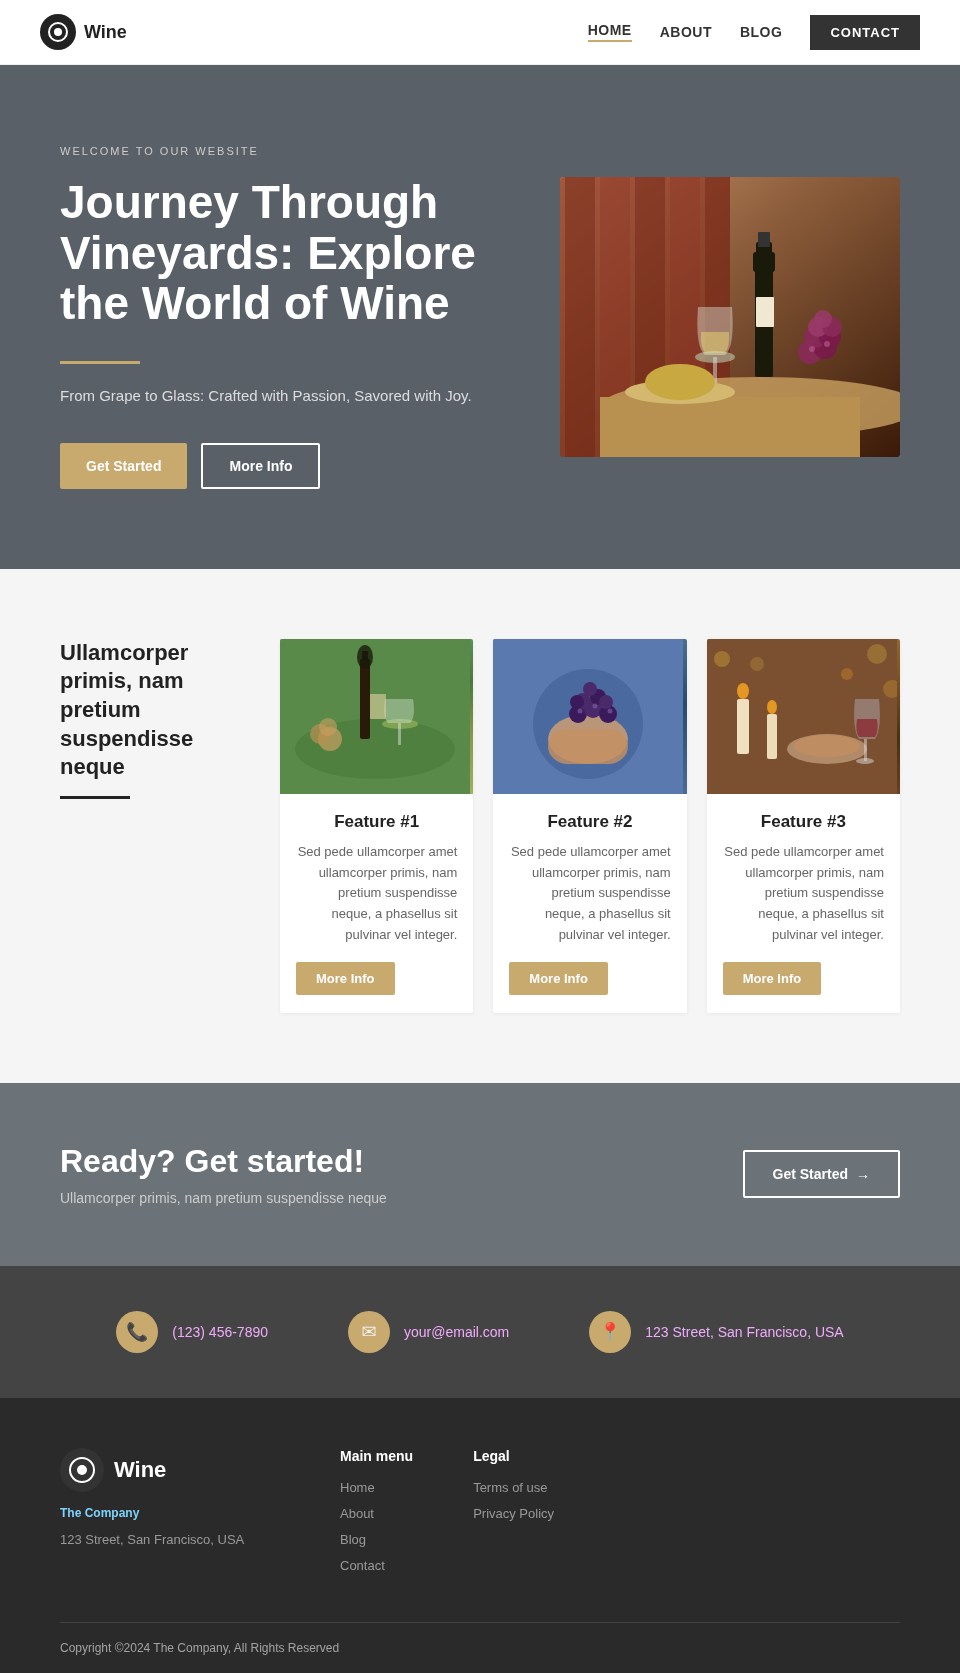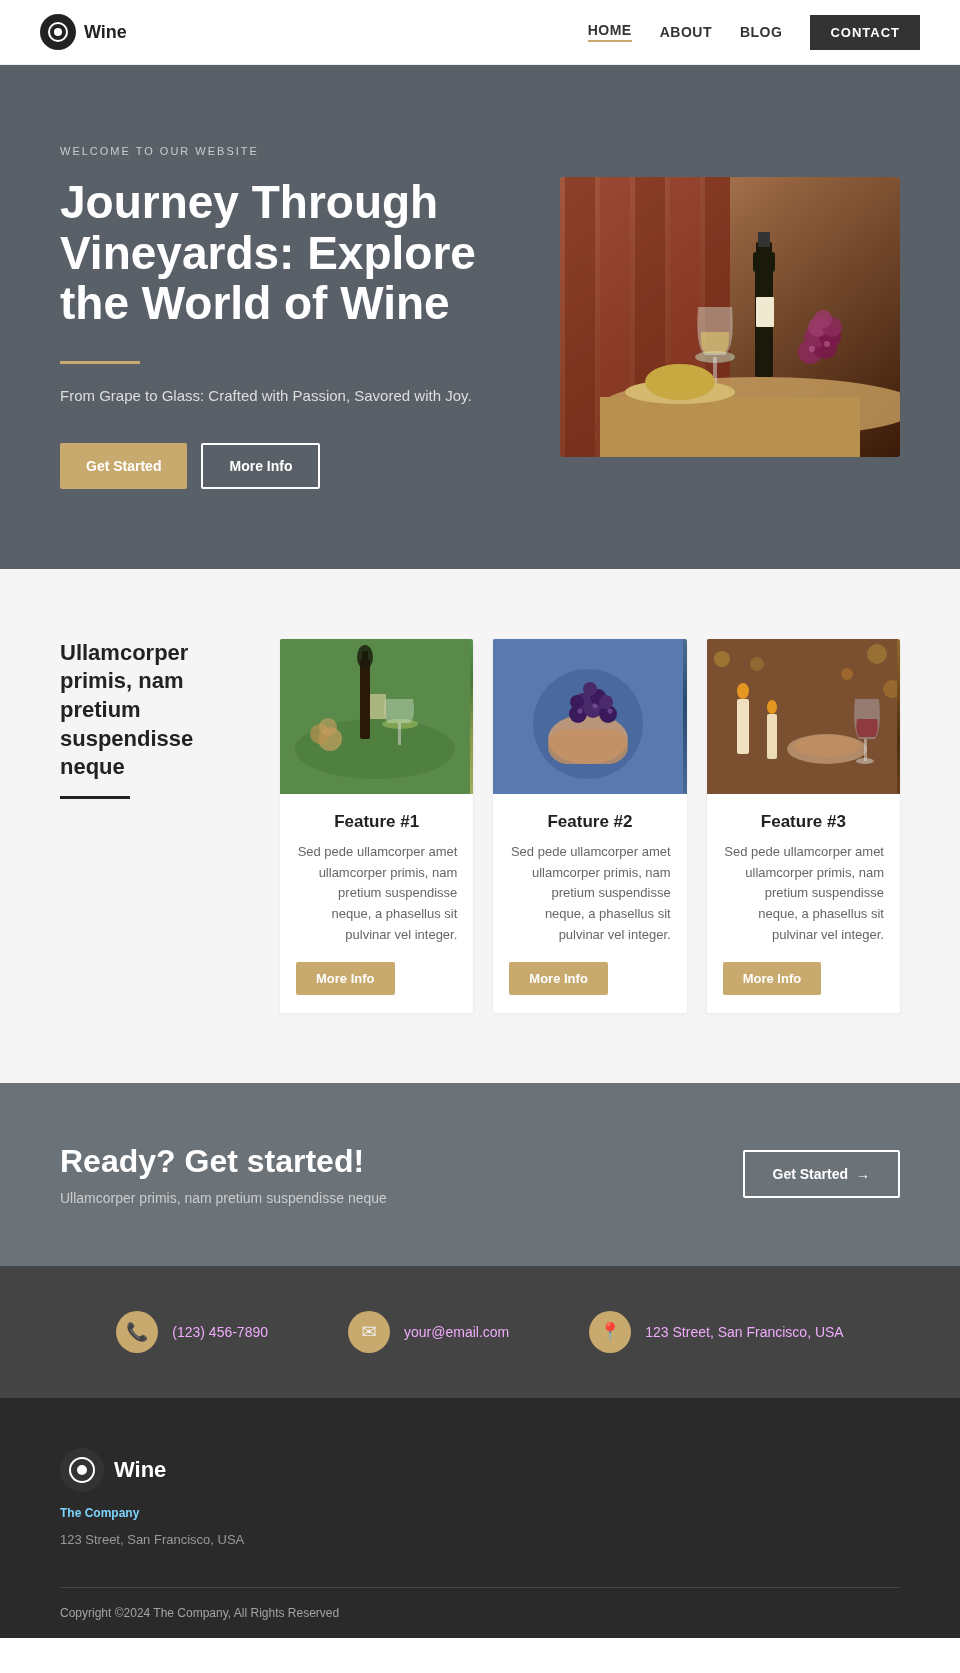--- a/index.html
+++ b/index.html
@@ -590,17 +590,35 @@
           <svg width="28" height="28" viewBox="0 0 28 28" fill="none" xmlns="http://www.w3.org/2000/svg">
             <circle cx="14" cy="14" r="12" stroke="white" stroke-width="2"></circle>
             <circle cx="14" cy="14" r="5" fill="white"></circle>
           </svg>
         </div>
         <span class="footer-logo-text">Wine</span>
       </div>
       <p class="footer-company">The Company</p>
       <p class="footer-address">123 Street, San Francisco, USA</p>
     </div>
+    <div class="footer-nav">
+      <div class="footer-col">
+        <h4>Main menu</h4>
+        <ul>
+          <li><a href="#">Home</a></li>
+          <li><a href="#">About</a></li>
+          <li><a href="#">Blog</a></li>
+          <li><a href="#">Contact</a></li>
+        </ul>
+      </div>
+      <div class="footer-col">
+        <h4>Legal</h4>
+        <ul>
+          <li><a href="#">Terms of use</a></li>
+          <li><a href="#">Privacy Policy</a></li>
+        </ul>
+      </div>
+    </div>
   </div>
   <div class="footer-bottom">
     <span>Copyright ©2024 The Company, All Rights Reserved</span>
   </div>
 </footer>
 
 </body></html>

